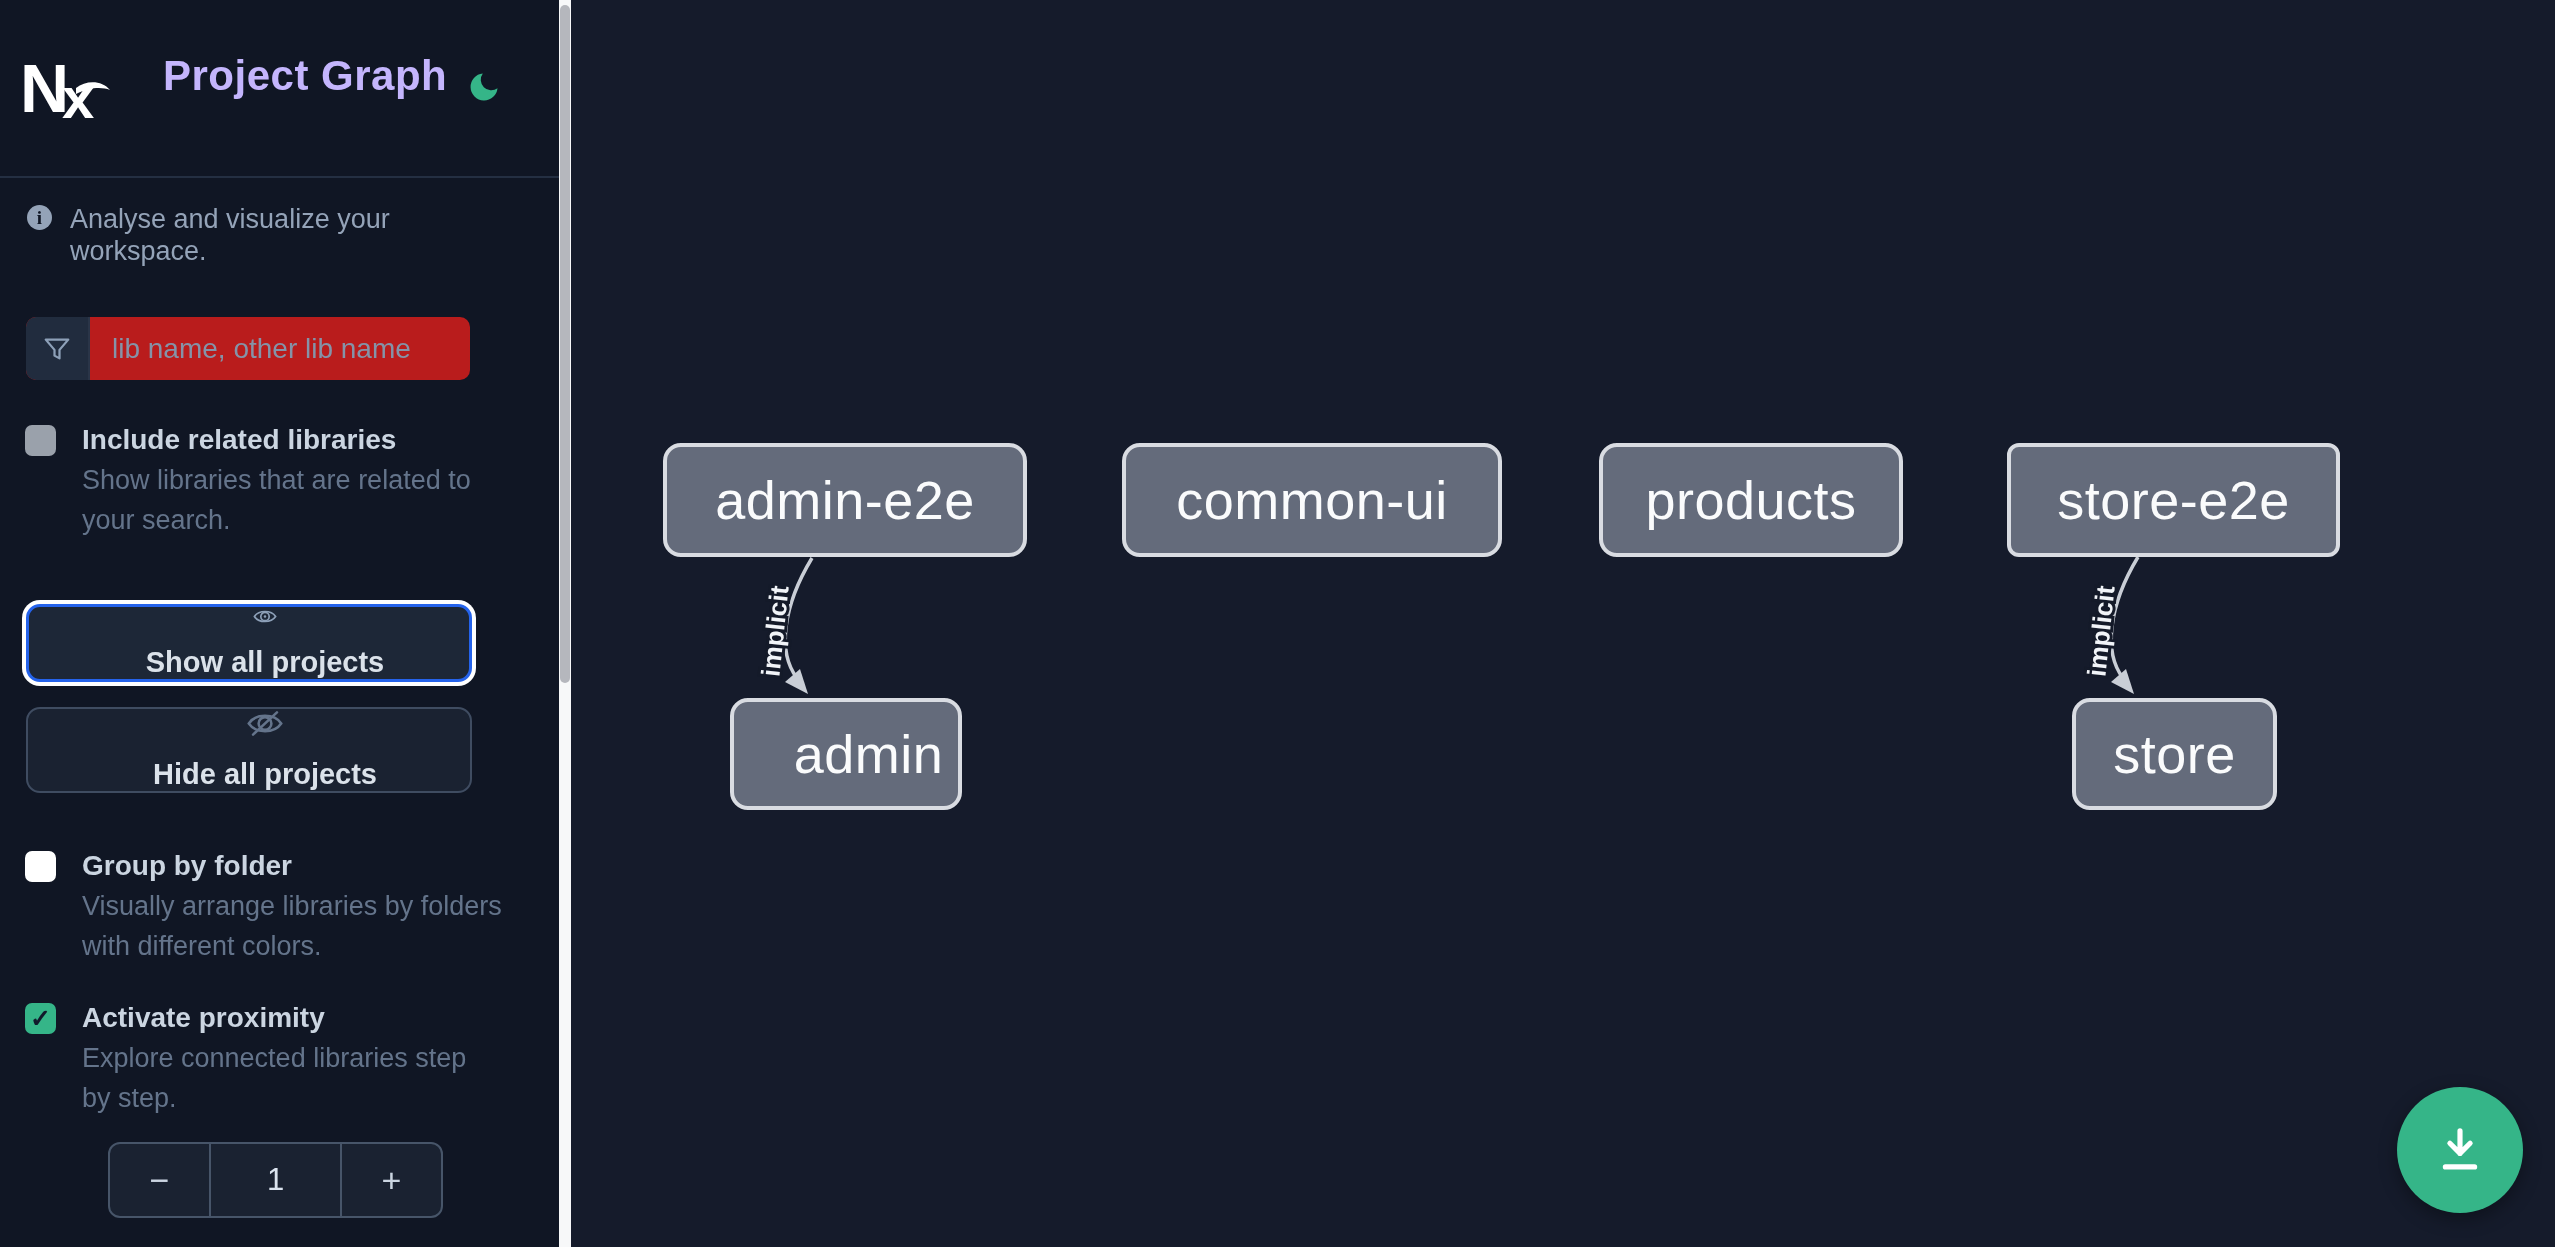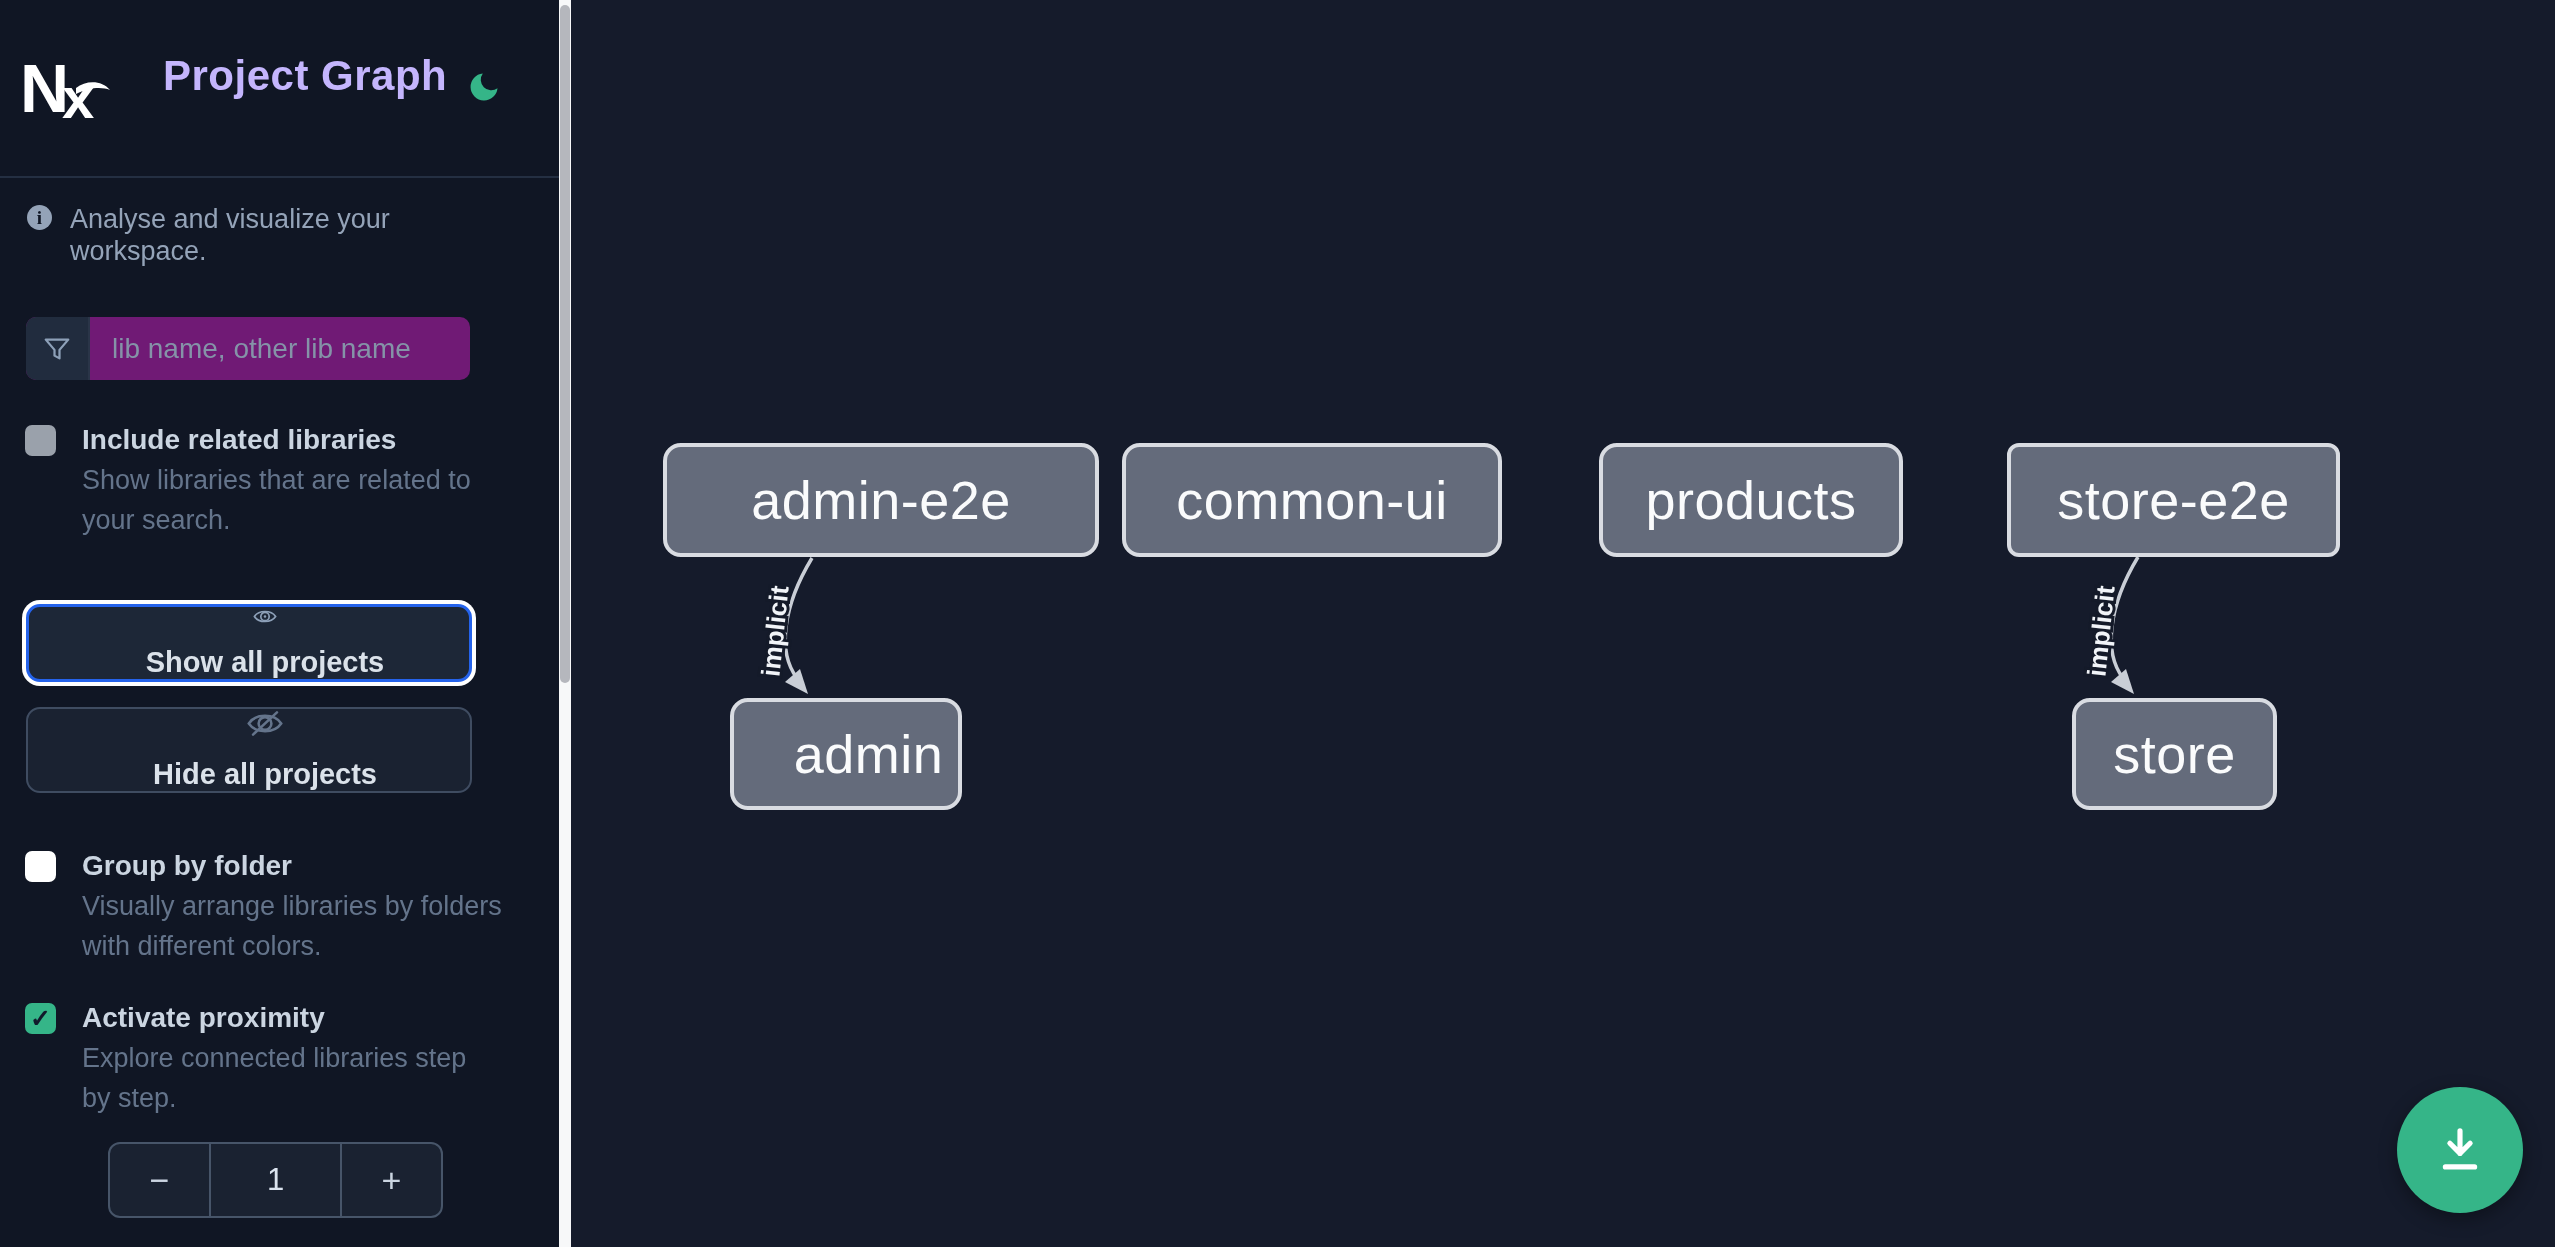--- a/index.html
+++ b/index.html
@@ -26,21 +26,21 @@
   }
   .info-row { position:absolute; left:27px; top:203px; width:505px; display:flex; gap:18px; align-items:flex-start; }
   .info-badge {
     flex:0 0 auto; width:25px; height:25px; border-radius:50%; background:#94a3b8;
     color:#101624; font-size:19px; font-weight:700; font-family:"Liberation Serif", serif;
     display:flex; align-items:center; justify-content:center; margin-top:2px;
   }
   .info-text { font-size:27px; color:#94a3b8; line-height:32px; }
   .search-box {
     position:absolute; left:26px; top:317px; width:444px; height:63px;
-    display:flex; border-radius:10px; overflow:hidden; background:#701a75;
+    display:flex; border-radius:10px; overflow:hidden; background:#b91c1c;
   }
   .search-icon-cell {
     flex:0 0 64px; background:#212c3e; display:flex; align-items:center; justify-content:center;
     border-right:2px solid #2a3548;
   }
   .search-input {
     flex:1; background:transparent; border:none; outline:none; color:#dbe4ef;
     font-size:28px; font-family:"Liberation Sans", sans-serif; padding:0 22px;
   }
   .search-input::placeholder { color:#8593a8; }
@@ -203,21 +203,21 @@
         <polygon class="edge-arrow" points="237,694 214,682 229,669"></polygon>
         <text class="edge-label" transform="translate(213,632) rotate(-84)">implicit</text>
       </g>
       <g>
         <path class="edge-path" d="M 1567 557 C 1538 605 1532 652 1552 678"></path>
         <polygon class="edge-arrow" points="1563,694 1540,682 1555,669"></polygon>
         <text class="edge-label" transform="translate(1539,632) rotate(-84)">implicit</text>
       </g>
     </svg>
 
-    <div class="node" style="left:92px;  top:443px; width:436px; height:114px;">admin-e2e</div>
+    <div class="node" style="left:92px;  top:443px; width:364px; height:114px;">admin-e2e</div>
     <div class="node" style="left:551px; top:443px; width:380px; height:114px;">common-ui</div>
     <div class="node" style="left:1028px;top:443px; width:304px; height:114px;">products</div>
     <div class="node" style="left:1436px;top:443px; width:333px; height:114px;border-radius:12px;">store-e2e</div>
     <div class="node" style="left:159px; top:698px; width:232px; height:112px;padding-left:45px;">admin</div>
     <div class="node" style="left:1501px;top:698px; width:205px; height:112px;">store</div>
   </div>
 
   <button class="fab">
     <svg width="54" height="54" viewBox="0 0 24 24">
       <path d="M12 3.5 V 13.5 M12 13.5 L 7.5 9 M12 13.5 L 16.5 9" fill="none" stroke="#ffffff" stroke-width="2.3" stroke-linecap="round" stroke-linejoin="round"></path>

